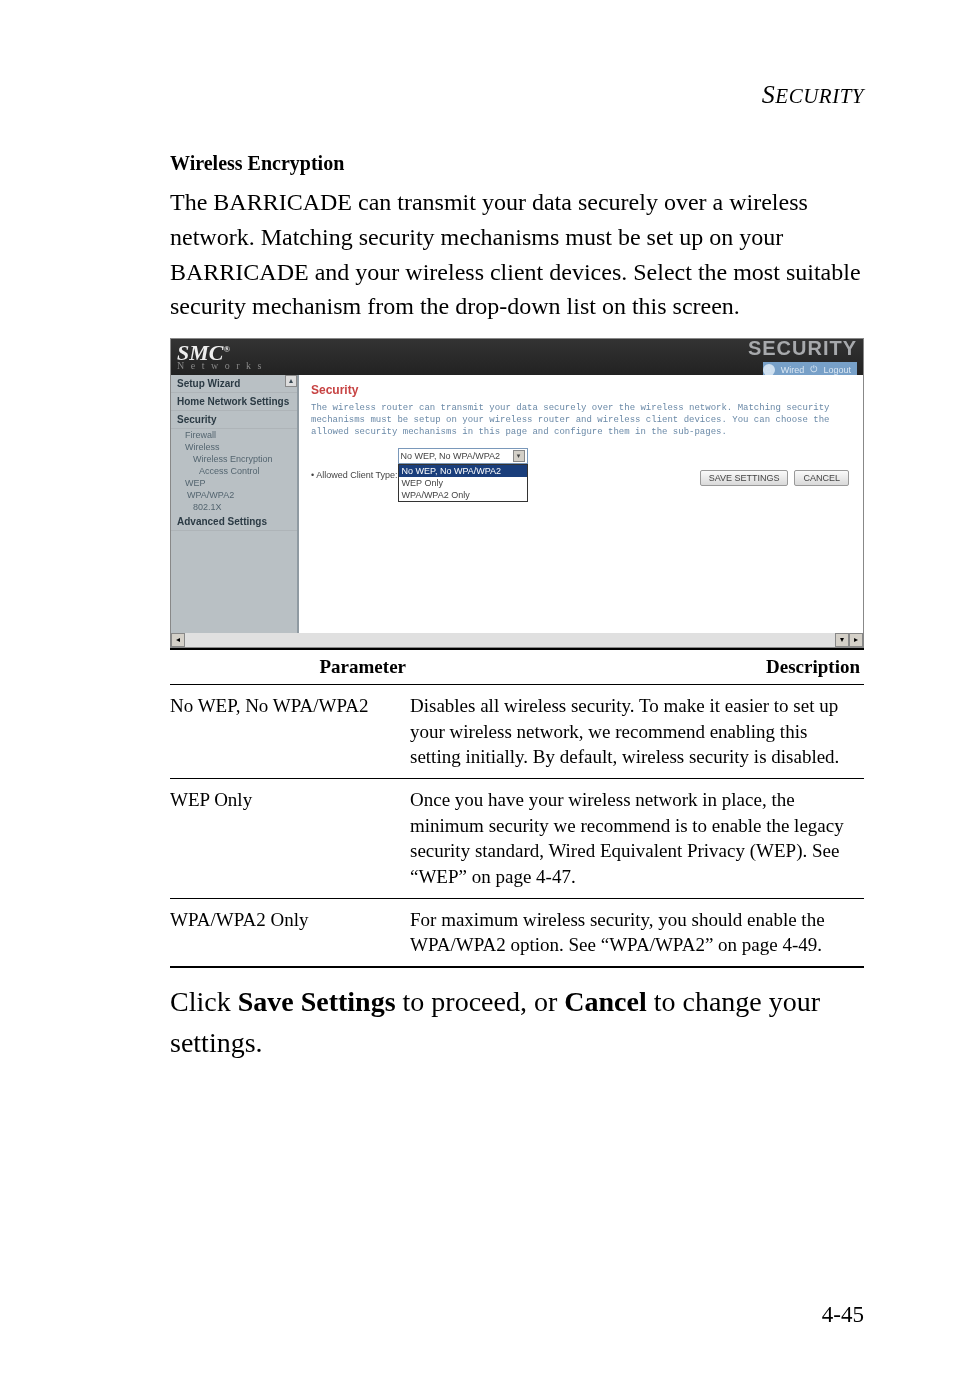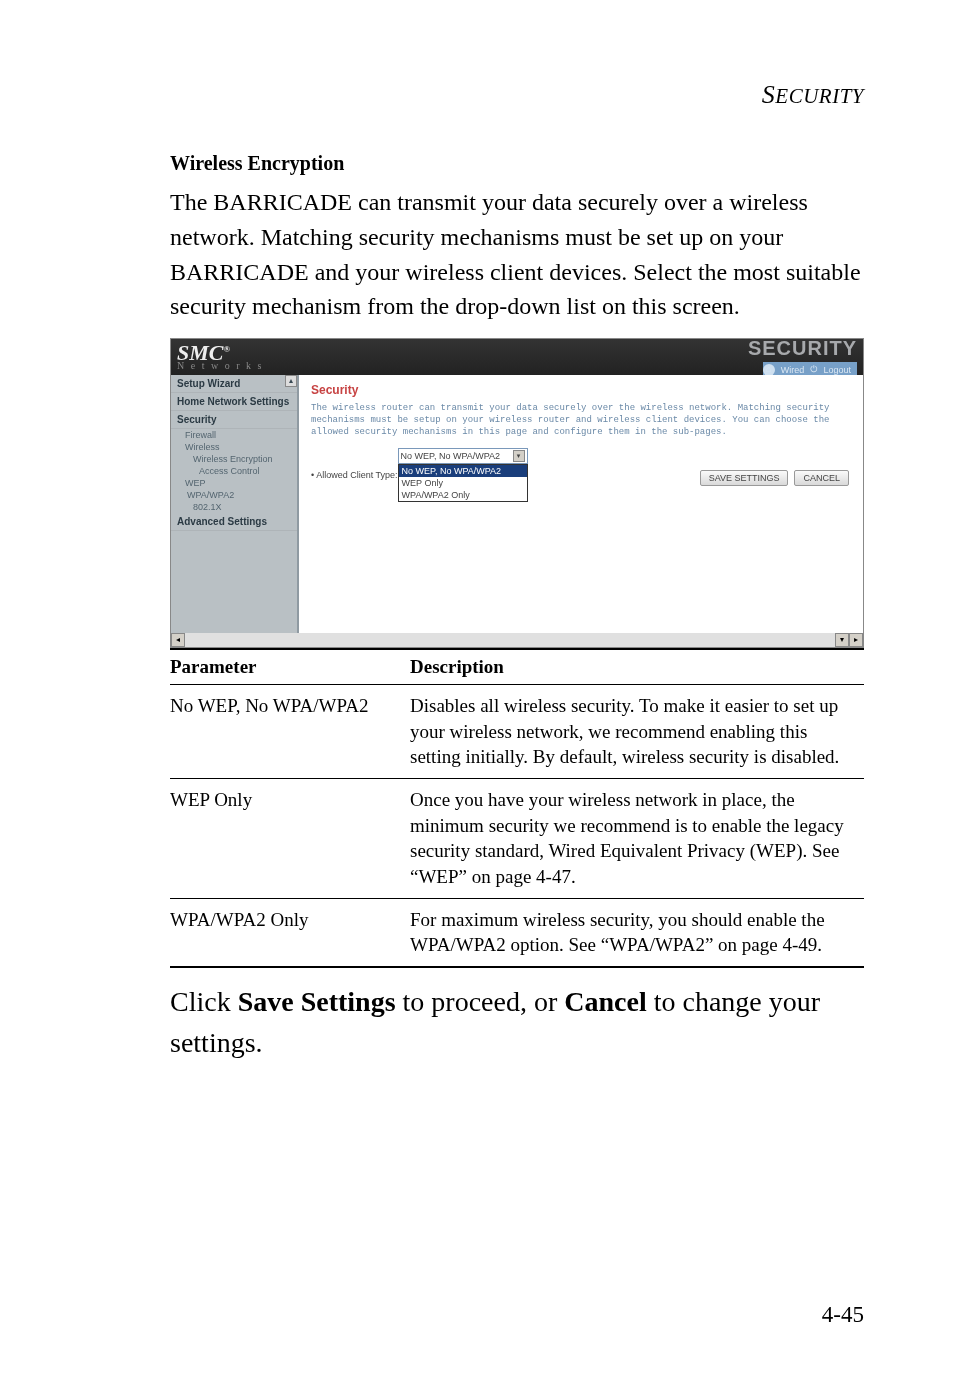--- a/index.html
+++ b/index.html
@@ -174,21 +174,21 @@
     width:14px;height:14px;background:#d4d0c8;border:1px solid #888;
     font-size:8px; text-align:center; line-height:12px;
   }
   
   .ptable {
     width: 100%;
     border-collapse: collapse;
     font-size: 19px;
   }
   .ptable th {
-    text-align: left;
+    text-align: right;
     font-weight: bold;
     border-top: 2px solid #000;
     border-bottom: 1px solid #000;
     padding: 6px 4px 6px 0;
   }
   .ptable td {
     vertical-align: top;
     border-bottom: 1px solid #000;
     padding: 8px 4px 8px 0;
     line-height: 1.35;

